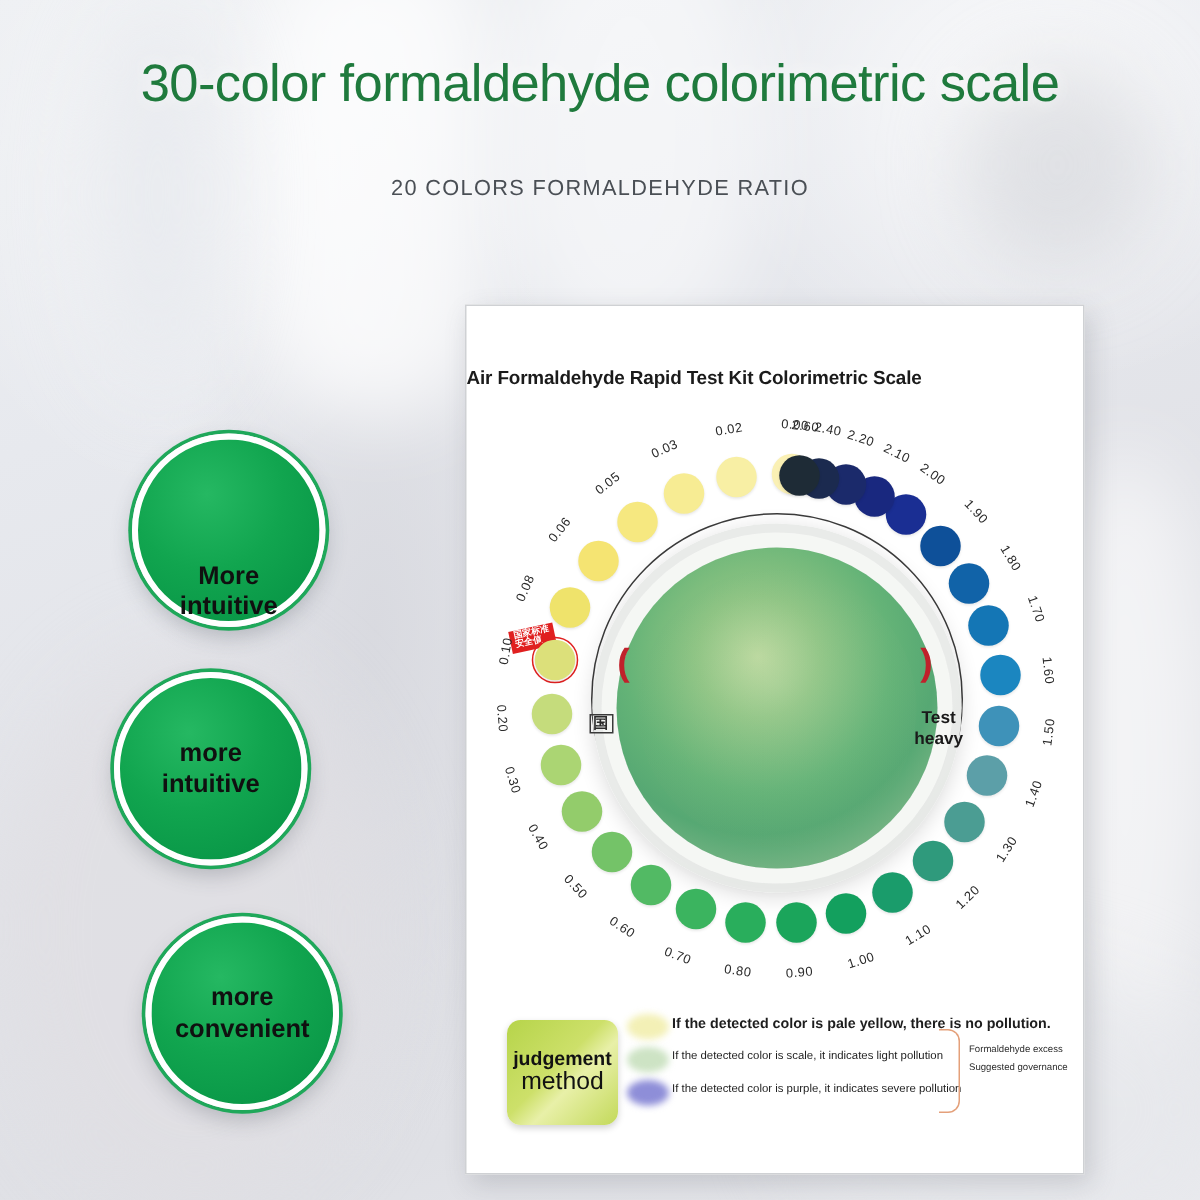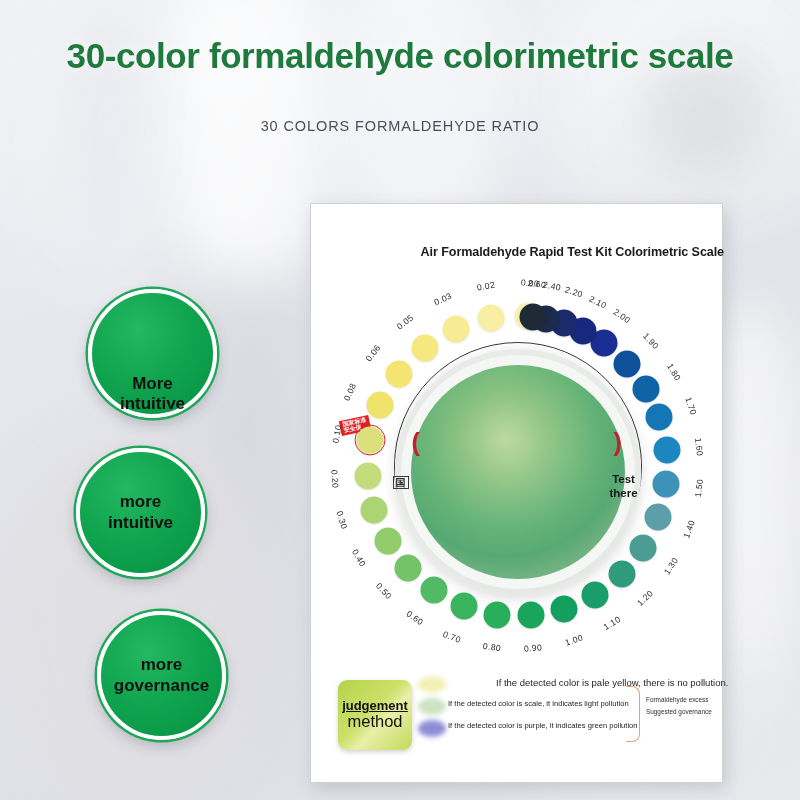--- a/index.html
+++ b/index.html
@@ -24,21 +24,21 @@
   .blob-c { left: 640px; top: 40px; width: 130px; height: 140px; background: rgba(206,208,214,0.55); }
   .blob-d { left: 690px; top: 300px; width: 120px; height: 420px; background: rgba(255,255,255,0.6); }
   .blob-e { left: 0px; top: 430px; width: 260px; height: 380px; background: rgba(223,222,226,0.7); }
   .blob-f { left: 520px; top: 640px; width: 300px; height: 200px; background: rgba(231,232,236,0.8); }
   .blob-g { left: 60px; top: 0px; width: 90px; height: 260px; background: rgba(232,234,238,0.9); }
 
   
   .title {
     position: absolute; left: 0; top: 36px; width: 800px;
     text-align: center;
-    font-size: 35px; font-weight: 700; letter-spacing: -0.4px;
+    font-size: 35px; font-weight: 400; letter-spacing: -0.4px;
     color: #1F7A3D;
     text-shadow: 0 0 12px rgba(255,255,255,0.9);
   }
   .subtitle {
     position: absolute; left: 0; top: 118px; width: 800px;
     text-align: center;
     font-size: 14.5px; letter-spacing: 0.9px;
     color: #4a4f55;
   }
 
@@ -61,21 +61,21 @@
   
   .card {
     position: absolute; left: 310px; top: 203px;
     width: 413px; height: 580px;
     background: #ffffff;
     border: 1px solid #cfd1d4;
     box-shadow: 4px 6px 16px rgba(90,95,105,0.22);
   }
   .card-title {
     position: absolute; left: 0; top: 41px; width: 413px;
-    text-align: right;
+    text-align: left;
     font-size: 12.6px; font-weight: 700; color: #1b1b1b;
     letter-spacing: -0.1px;
   }
 
   
   .wheel { position: absolute; left: 0; top: 58px; width: 413px; height: 420px; }
 
   .swatch {
     position: absolute;
     border-radius: 50%;
@@ -141,21 +141,21 @@
   
   .legend { position: absolute; left: 27px; top: 470px; width: 370px; height: 90px; }
   .judge-box {
     position: absolute; left: 0; top: 6px; width: 74px; height: 70px;
     border-radius: 9px;
     background: linear-gradient(135deg, #b6d44a 0%, #cde06a 45%, #e8f0a8 60%, #c3d95a 100%);
     box-shadow: 0 2px 5px rgba(0,0,0,0.18);
     display: flex; flex-direction: column; align-items: center; justify-content: center;
     line-height: 1.08; color: #121212;
   }
-  .judge-box .l1 { font-size: 13px; font-weight: 700; text-decoration: underline; }
+  .judge-box .l1 { font-size: 13px; font-weight: 700; }
   .judge-box .l2 { font-size: 16.5px; font-weight: 400; }
 
   .legend-rows { position: absolute; left: 80px; top: 0px; width: 290px; }
   .lrow { position: relative; height: 22px; }
   .lblob {
     position: absolute; left: 0; top: 2px; width: 28px; height: 17px;
     border-radius: 50%; filter: blur(2.6px);
   }
   .ltext {
     position: absolute; left: 30px; top: 3px;
@@ -179,47 +179,47 @@
 
   <div class="bg-blob blob-a"></div>
   <div class="bg-blob blob-b"></div>
   <div class="bg-blob blob-c"></div>
   <div class="bg-blob blob-d"></div>
   <div class="bg-blob blob-e"></div>
   <div class="bg-blob blob-f"></div>
   <div class="bg-blob blob-g"></div>
 
   <div class="title">30-color formaldehyde colorimetric scale</div>
-  <div class="subtitle">30 COLORS FORMALDEHYDE RATIO</div>
+  <div class="subtitle">20 COLORS FORMALDEHYDE RATIO</div>
 
   <div class="badge badge-1">
     <span>More intuitive</span>
   </div>
   <div class="badge badge-2">
     <span>more intuitive</span>
   </div>
   <div class="badge badge-3">
-    <span>more governance</span>
+    <span>more convenient</span>
   </div>
 
   <div class="card">
 
     <div class="card-title">Air Formaldehyde Rapid Test Kit Colorimetric Scale</div>
 
     <div class="wheel" id="wheel">
       <div class="ring-line" id="ringline" style="width: 248px; height: 248px; left: 206.5px; top: 204px;"></div>
       <div class="dish-rim"></div>
       <div class="dish"></div>
 
       <div class="paren" id="parenL" style="left: 100.5px; top: 166px;">(</div>
       <div class="paren" id="parenR" style="left: 302.5px; top: 166px;">)</div>
       <div class="brand-mark" id="brandmark" style="left: 81.5px; top: 214px;">国</div>
       <div class="every-time" id="everytime" style="left: 298.5px; top: 210px;">
         <div>Test</div>
-        <div>there</div>
+        <div>heavy</div>
       </div>
 
       <div class="redtag" id="redtag" style="left: 28.7788px; top: 155.953px;">
         <div>国家标准</div>
         <div>安全值</div>
       </div>
       <div class="redring" id="redring" style="left: 58.7788px; top: 177.953px; width: 31px; height: 31px;"></div>
     <div class="swatch" style="width: 27px; height: 27px; left: 216.963px; top: 54.3654px; background: rgb(250, 240, 180);"></div>
         <div class="swlabel" style="left: 219.265px; top: 21.4458px; transform: translate(-50%, -50%) rotate(4deg);">0.00</div>
         <div class="swatch" style="width: 27px; height: 27px; left: 180.453px; top: 56.2788px; background: rgb(248, 239, 164);"></div>
@@ -284,29 +284,29 @@
 
     <div class="legend">
       <div class="judge-box">
         <div class="l1">judgement</div>
         <div class="l2">method</div>
       </div>
 
       <div class="legend-rows" id="legendrows">
           <div class="lrow">
             <div class="lblob" style="background: rgb(243, 240, 182);"></div>
-            <div class="ltext" style="font-size: 9.5px; font-weight: 400; margin-left: 48px;">If the detected color is pale yellow, there is no pollution.</div>
+            <div class="ltext" style="font-size: 9.5px; font-weight: 700;">If the detected color is pale yellow, there is no pollution.</div>
           </div>
           <div class="lrow">
             <div class="lblob" style="background: rgb(205, 227, 196);"></div>
             <div class="ltext" style="font-size: 7.6px; font-weight: 400;">If the detected color is scale, it indicates light pollution</div>
           </div>
           <div class="lrow">
             <div class="lblob" style="background: rgb(142, 142, 216);"></div>
-            <div class="ltext" style="font-size: 7.6px; font-weight: 400;">If the detected color is purple, it indicates green pollution</div>
+            <div class="ltext" style="font-size: 7.6px; font-weight: 400;">If the detected color is purple, it indicates severe pollution</div>
           </div>
         </div>
 
       <div class="brace"></div>
       <div class="note">
         <div>Formaldehyde excess</div>
         <div>Suggested governance</div>
       </div>
     </div>
 

